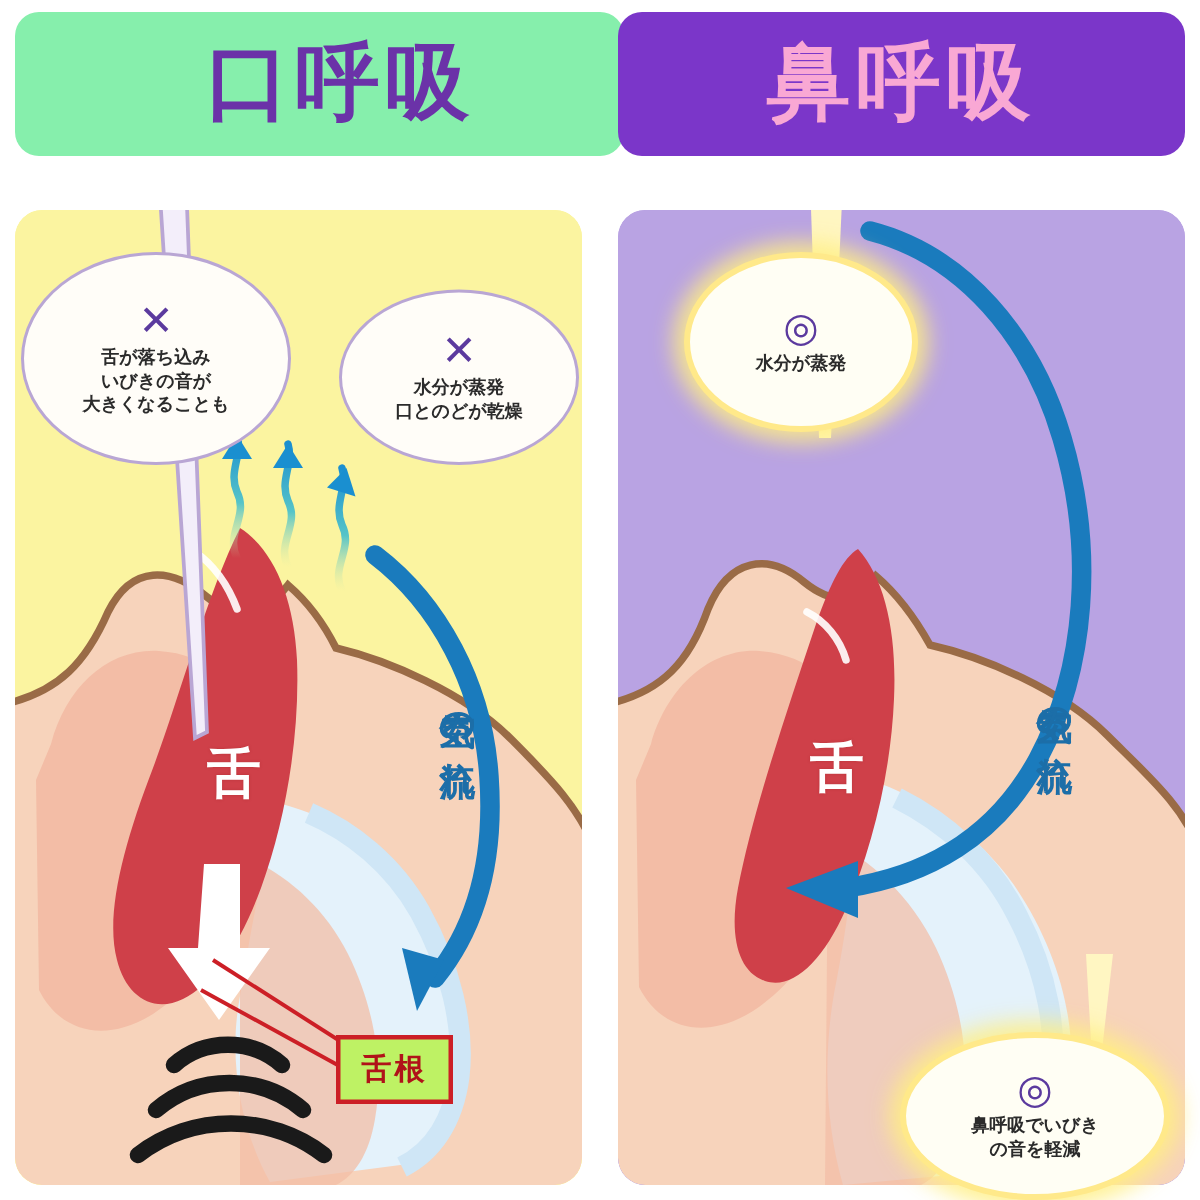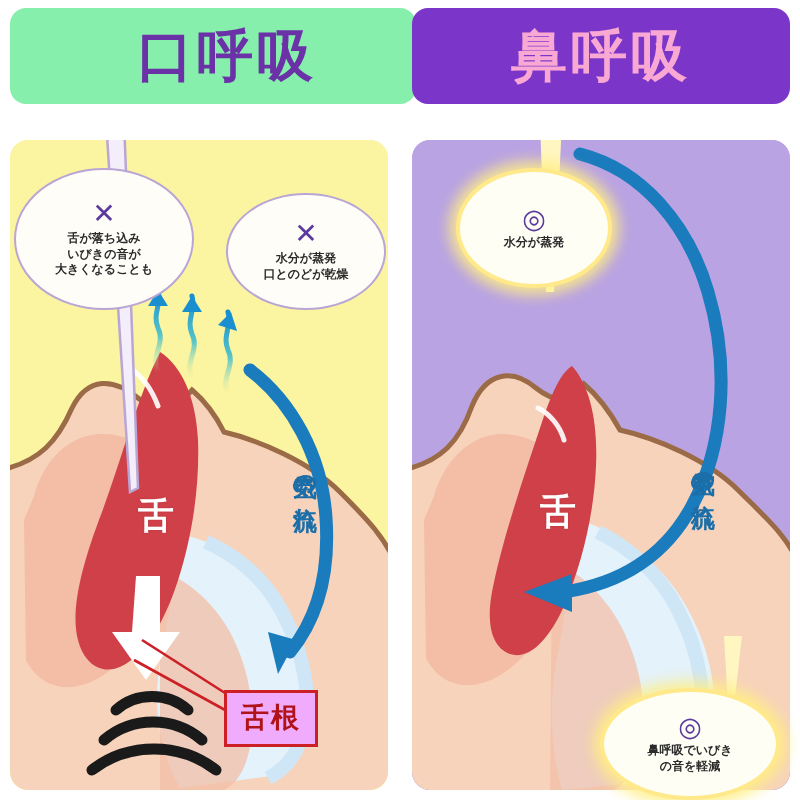--- a/index.html
+++ b/index.html
@@ -77,22 +77,22 @@
   .lbl-air{
     color:#1c6ea8;font-size:24px;line-height:1.12;
     writing-mode:vertical-rl;text-orientation:upright;
     letter-spacing:2px;
   }
   #air-label-left{left:291px;top:455px;}
   #air-label-right{left:689px;top:452px;}
 
   .lbl-root{
     left:224px;top:690px;
-    background:#f0abfc;border:3px solid #cc1f26;
-    color:#b01219;font-size:28px;font-weight:bold;
+    background:#bef264;border:3px solid #cc1f26;
+    color:#b01219;font-size:20px;font-weight:bold;
     padding:6px 14px 7px;letter-spacing:2px;
   }
 </style>
 </head>
 <body>
 
 <div class="stage">
 
   <div class="hdr hdr-left">
     <span>口呼吸</span>

